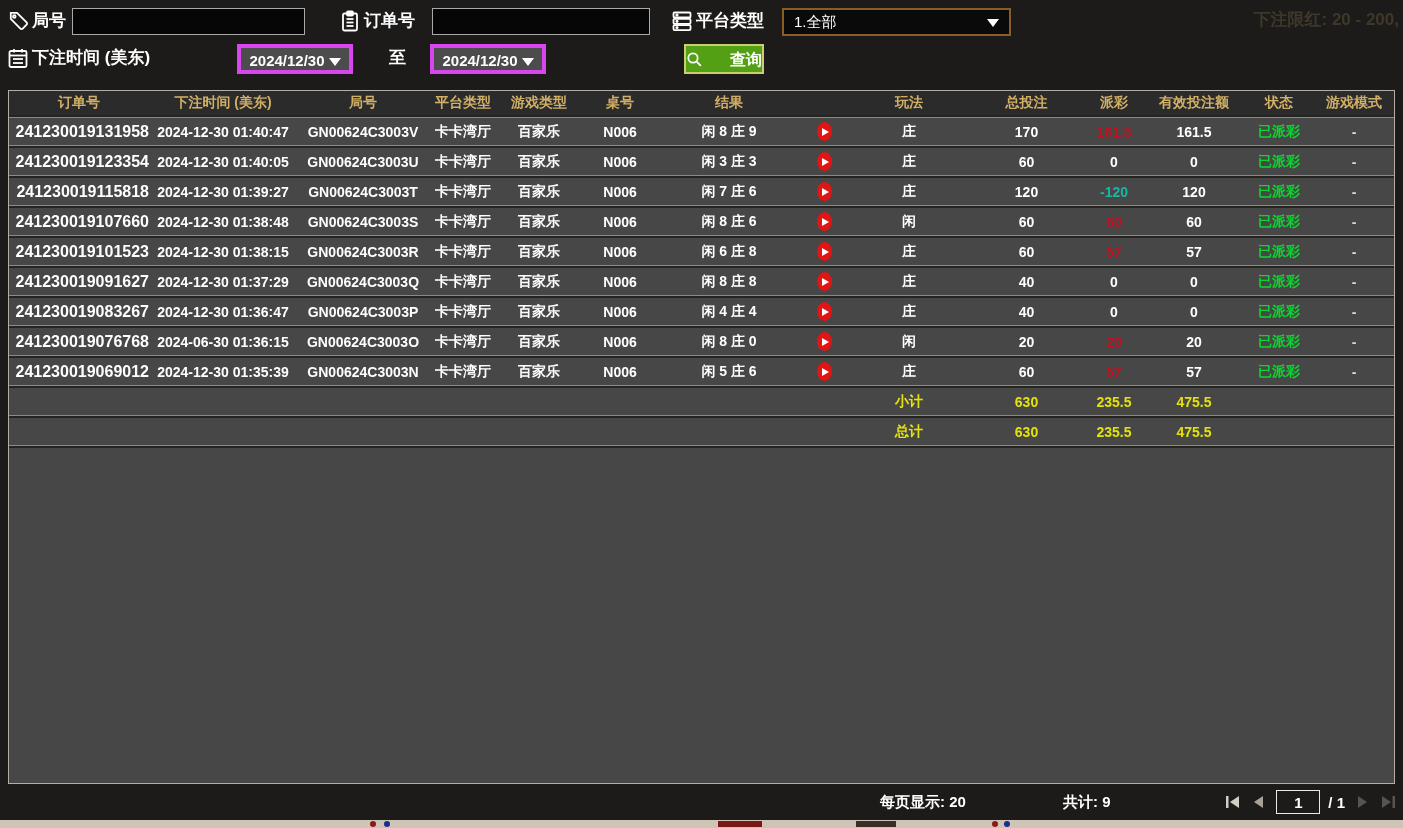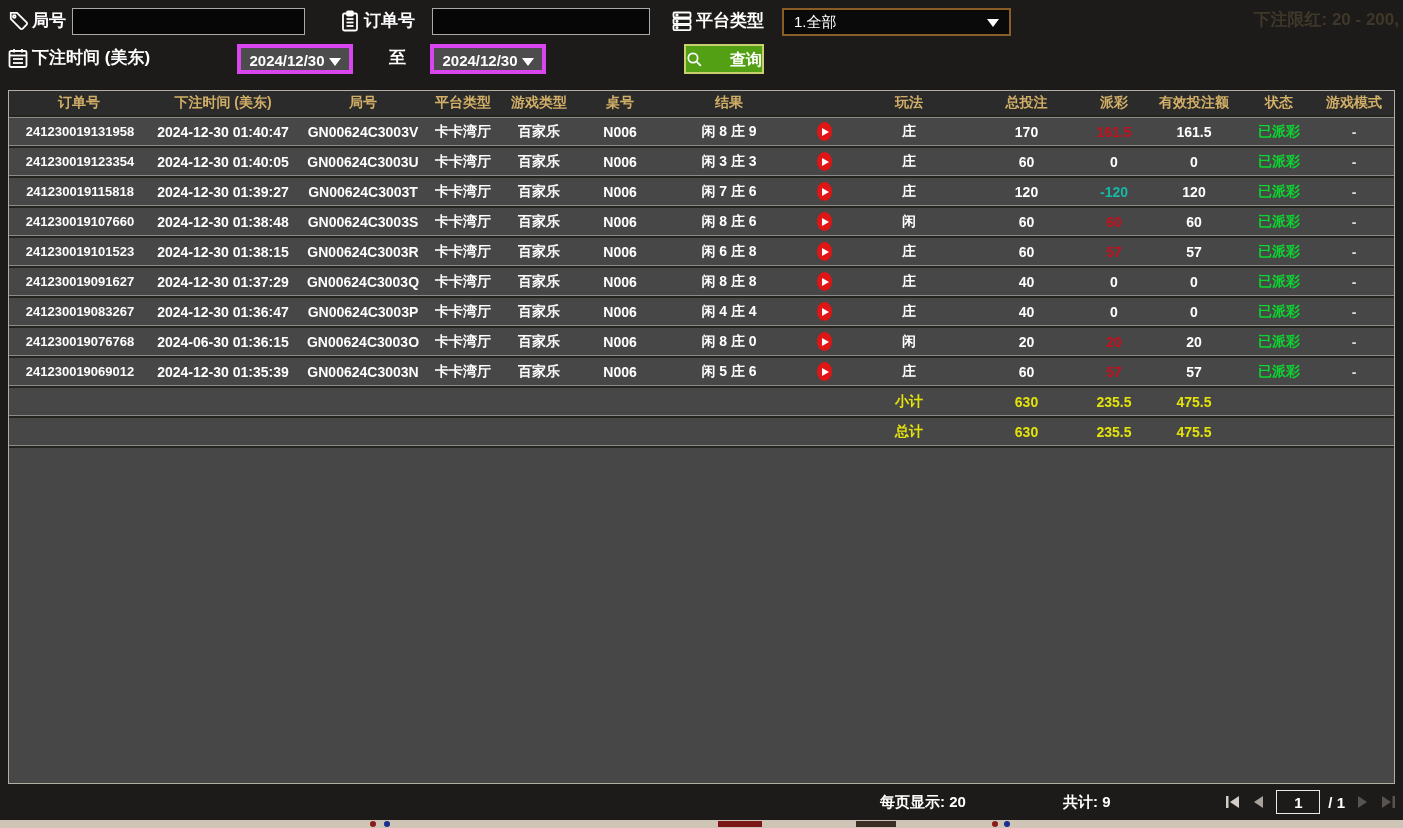--- a/index.html
+++ b/index.html
@@ -55,21 +55,21 @@
   }
   .t-head{
     height:24px;background:#2b2b2b;color:#d2af67;font-weight:700;font-size:14px;
     margin-bottom:3px;box-shadow:0 2px 0 #26241f, 0 3px 0 #8a8a8a;
   }
   .t-data{
     height:27px;background:#474747;color:#fff;font-weight:700;font-size:14px;
     margin-bottom:3px;box-shadow:0 1px 0 #8a8a8a, 0 3px 0 #26241f;
   }
   .t-row > div{text-align:center;white-space:nowrap;overflow:hidden;}
-  .t-row > .c-order{text-align:center;padding-left:2px;font-size:13px;}
+  .t-row > .c-order{text-align:right;padding-left:2px;font-size:16px;}
   .t-head > .c-order{text-align:center;padding-left:0;font-size:14px;}
   [data-color="red"]{color:#c3101e;}
   [data-color="green"]{color:#14b8a6;}
   [data-color="white"]{color:#ffffff;}
   .c-status{color:#0bd62f;}
   .c-mode{color:#d8d8d8;}
   .sum-cell{color:#e3e30a;}
   .play-icon{
     display:inline-block;width:15px;height:19px;border-radius:50%;
     background:#e01515;position:relative;vertical-align:middle;cursor:pointer;

